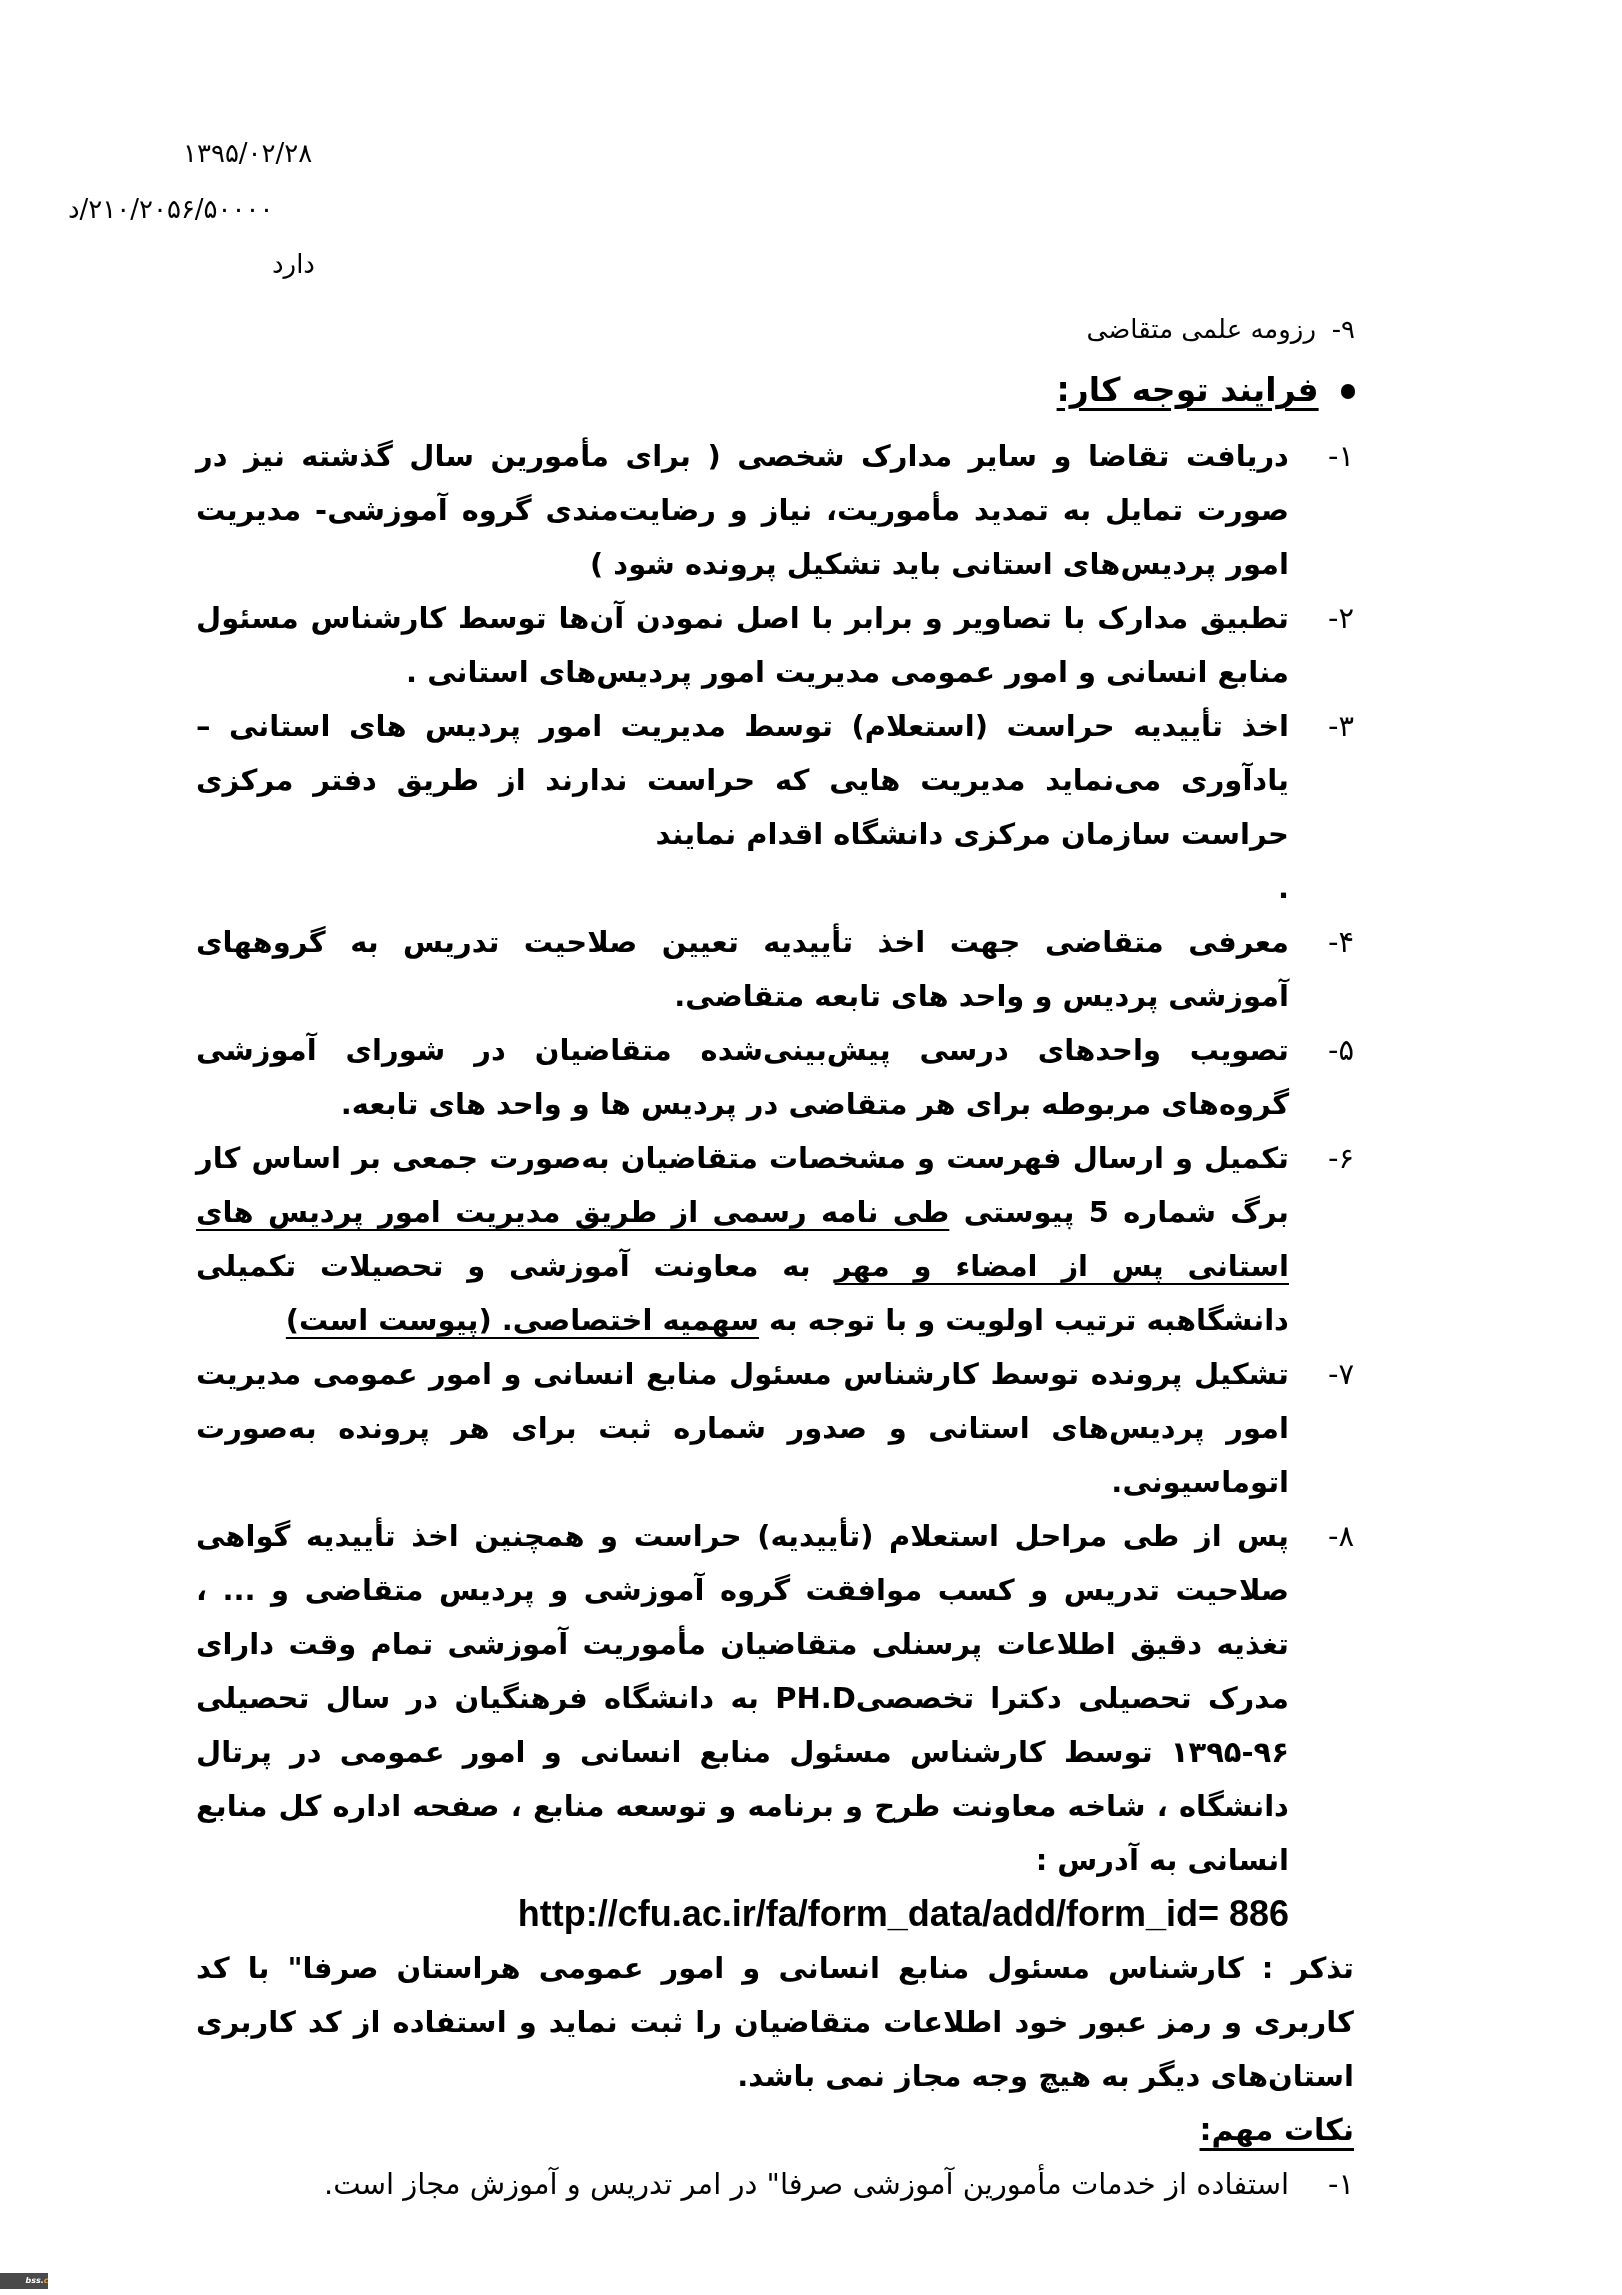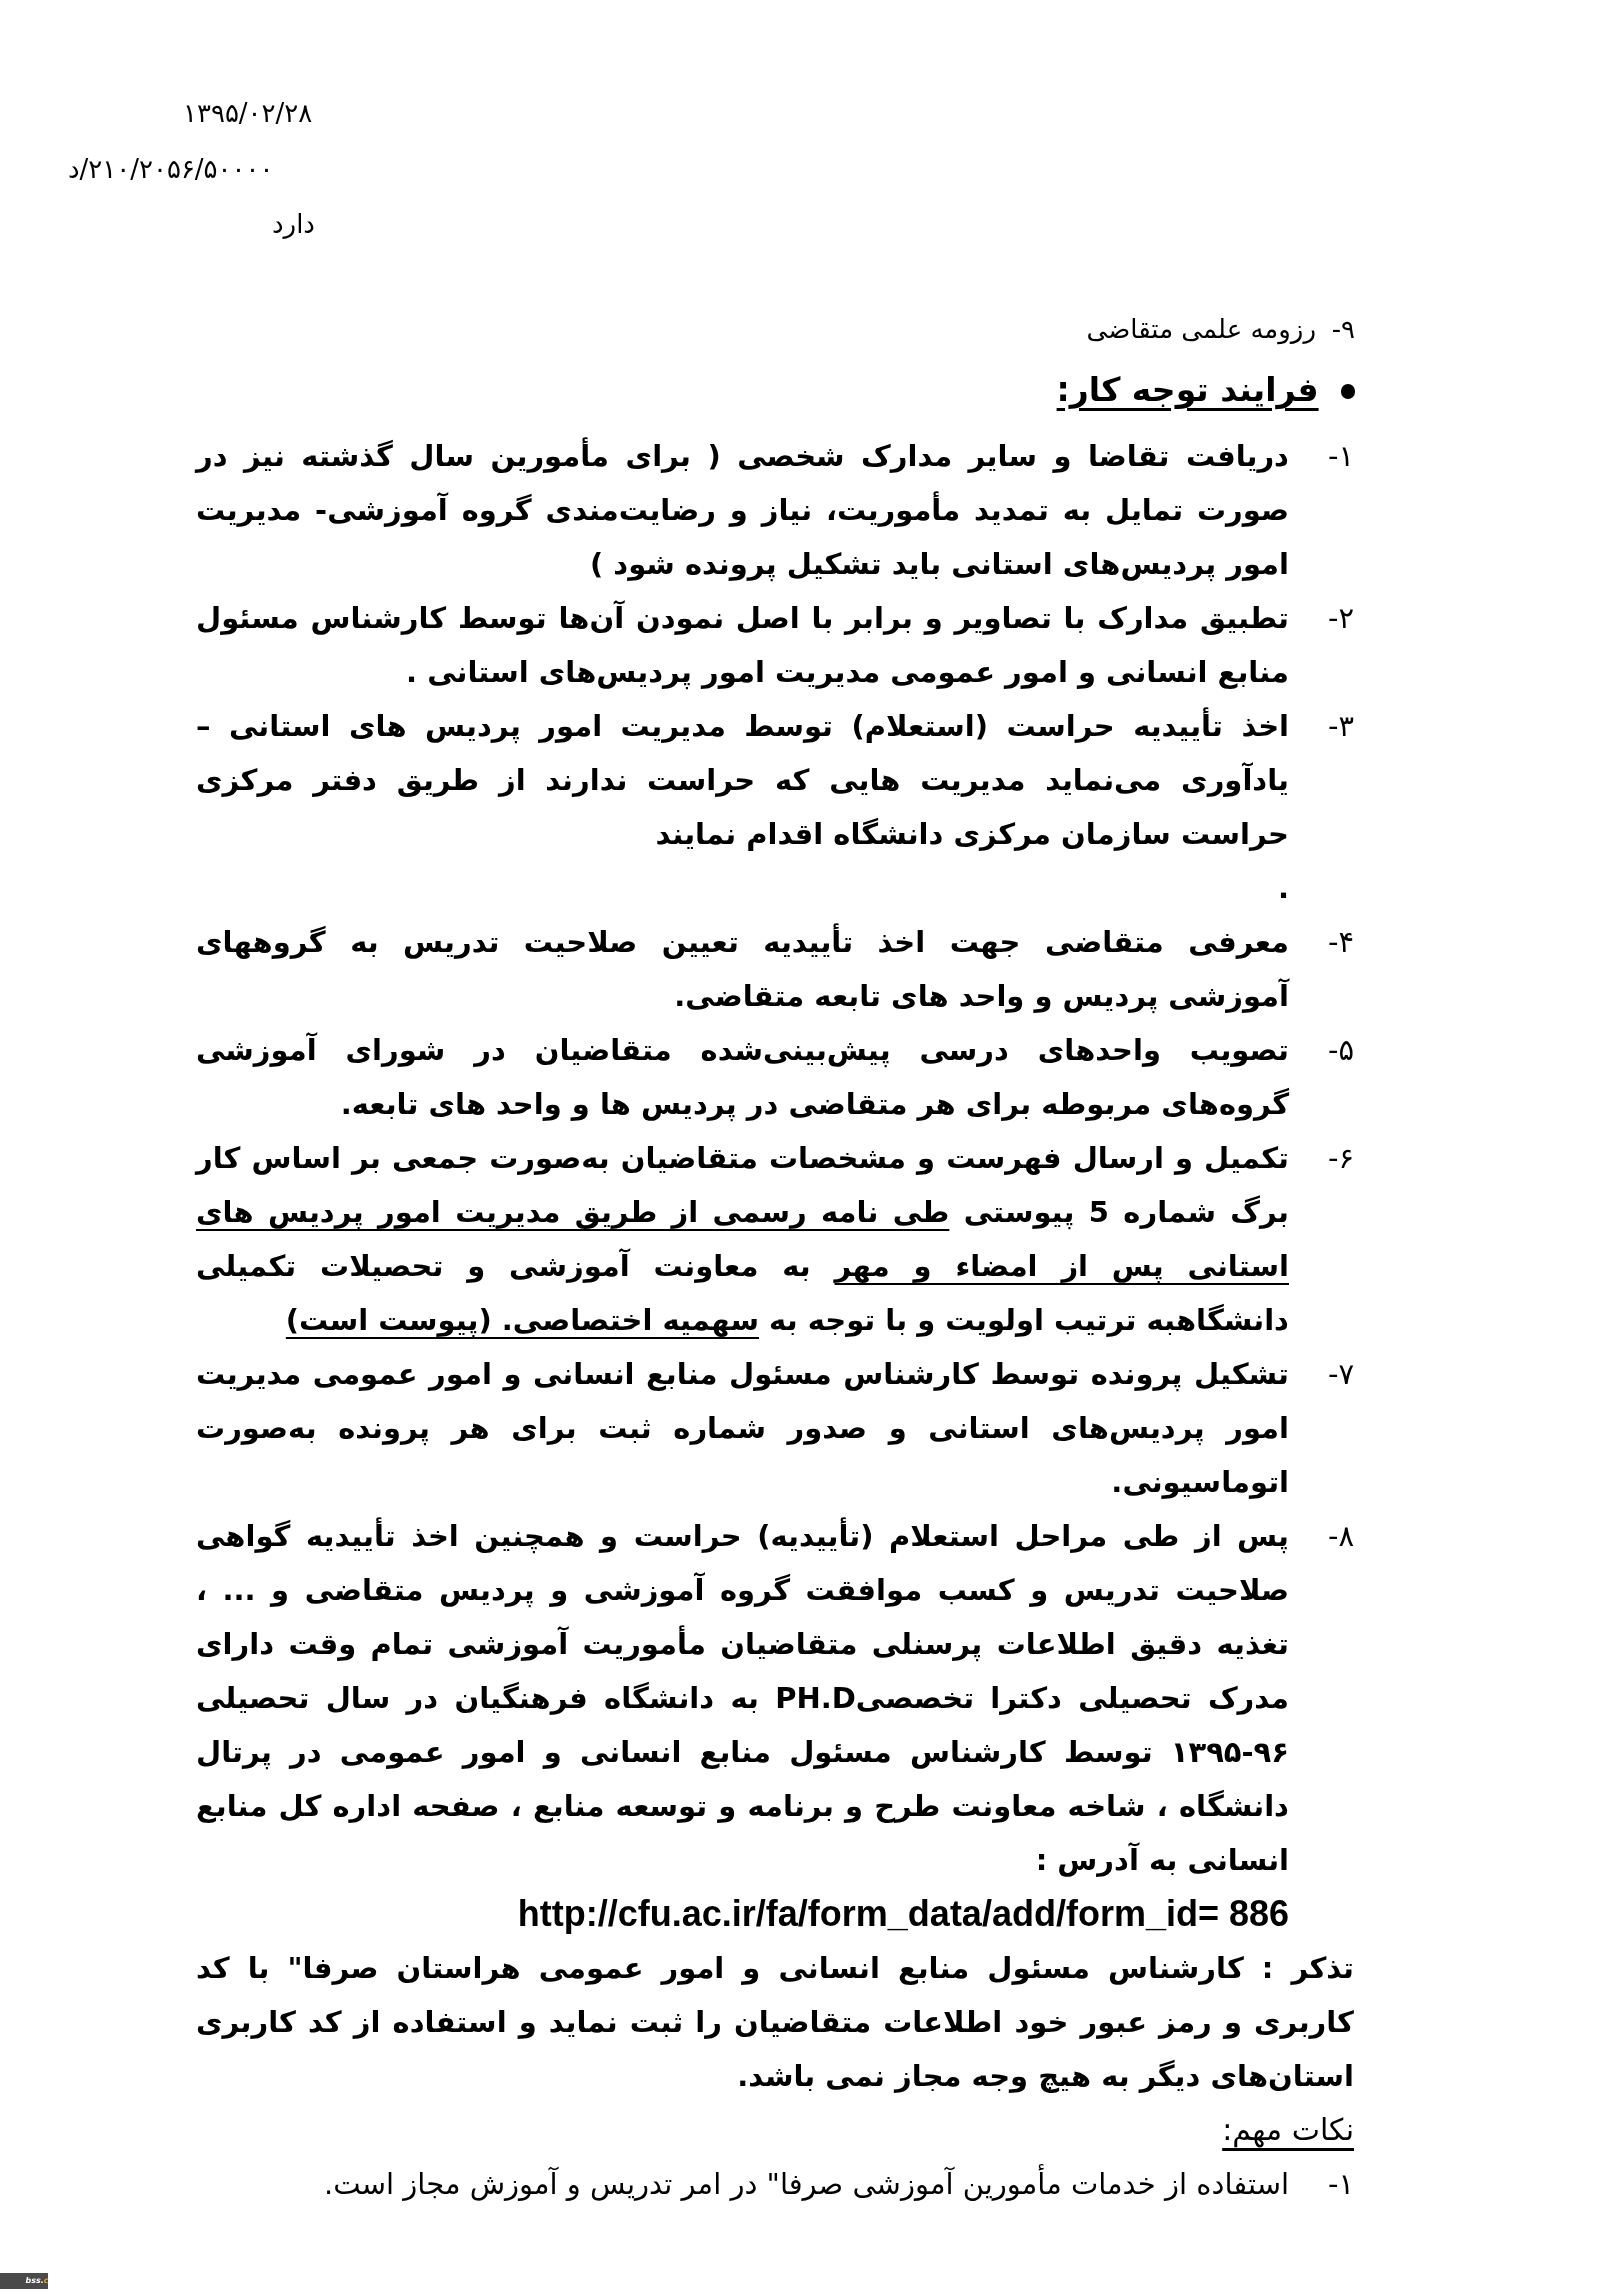--- a/index.html
+++ b/index.html
@@ -1,18 +1,18 @@
 <!DOCTYPE html>
 <html style="font-size:10.5px"><head>
 <meta charset="utf-8">
 <style>
   html, body { margin: 0; padding: 0; background: #ffffff; }
   body { width: 1623px; height: 2295px; position: relative; overflow: hidden;
          font-family: "DejaVu Sans", sans-serif; color: #000; }
-  .hdr { position: absolute; font-family: "DejaVu Sans", sans-serif; font-size: 26px; direction: rtl; white-space: nowrap; }
+  .hdr { position: absolute; font-family: "DejaVu Sans", sans-serif; font-size: 26px; direction: rtl; white-space: nowrap; margin-top: 40px; }
   #hdr-date { left: 183px; top: 98px; }
   #hdr-num  { left: 68px; top: 154px; }
   #hdr-att  { left: 272px; top: 209px; }
 
   .doc { position: absolute; left: 196px; width: 1158px; direction: rtl; text-align: justify;
          font-family: "DejaVu Sans", sans-serif; font-weight: bold; font-size: 29px; line-height: 54px; }
   .line9 { position: absolute; top: 314px; right: 268px; direction: rtl; font-size: 26px; font-weight: normal; white-space: nowrap; }
   .line9 .num { margin-left: 15.7px; }
   .heading { position: absolute; top: 370px; right: 268px; direction: rtl; font-size: 33px; font-weight: bold; white-space: nowrap; }
   .heading .bullet { display: inline-block; width: 14.4px; height: 14.4px; border-radius: 50%; background: #000; margin-left: 22px; vertical-align: middle; }
@@ -21,21 +21,21 @@
   .steps { top: 429px; }
   .step { position: relative; padding-right: 65px; }
   .step .num { position: absolute; right: 0; top: 0; width: 59px; text-align: right; font-weight: normal; }
   .step .txt { display: block; text-align-last: right; }
   .u { text-decoration: underline; text-underline-offset: 6.5px; text-decoration-thickness: 2px; }
   .url { display: block; direction: ltr; text-align: right; font-family: "Liberation Sans", sans-serif; font-weight: bold; font-size: 36px; }
   .trail { display: block; height: 54px; text-align: right; }
 
   .note { padding-right: 0; }
   .note .lbl { text-underline-offset: 6.5px; text-decoration-thickness: 2.6px; }
-  .important { font-weight: normal; font-size: 30px; text-decoration: underline; text-underline-offset: 7.9px; text-decoration-thickness: 2.6px; margin-top: 3.9px; }
+  .important { font-weight: bold; font-size: 30px; text-decoration: underline; text-underline-offset: 7.9px; text-decoration-thickness: 2.6px; margin-top: 3.9px; }
   .imp-item { position: relative; padding-right: 65px; font-weight: normal; }
   .imp-item .num { position: absolute; right: 0; top: 0; width: 59px; text-align: right; }
 
   .badge { position: absolute; left: 0; top: 2273px; width: 48px; height: 16.4px; background: #4a4a4a;
            font-family: "DejaVu Sans", sans-serif; font-size: 7.9px; font-style: italic; font-weight: bold;
            line-height: 16.4px; padding-left: 2.6px; box-sizing: border-box; white-space: nowrap; overflow: hidden; }
   .badge .a { color: #ffffff; padding-left: 23px; }
   .badge .b { color: #f0a020; }
 </style>
 </head>

